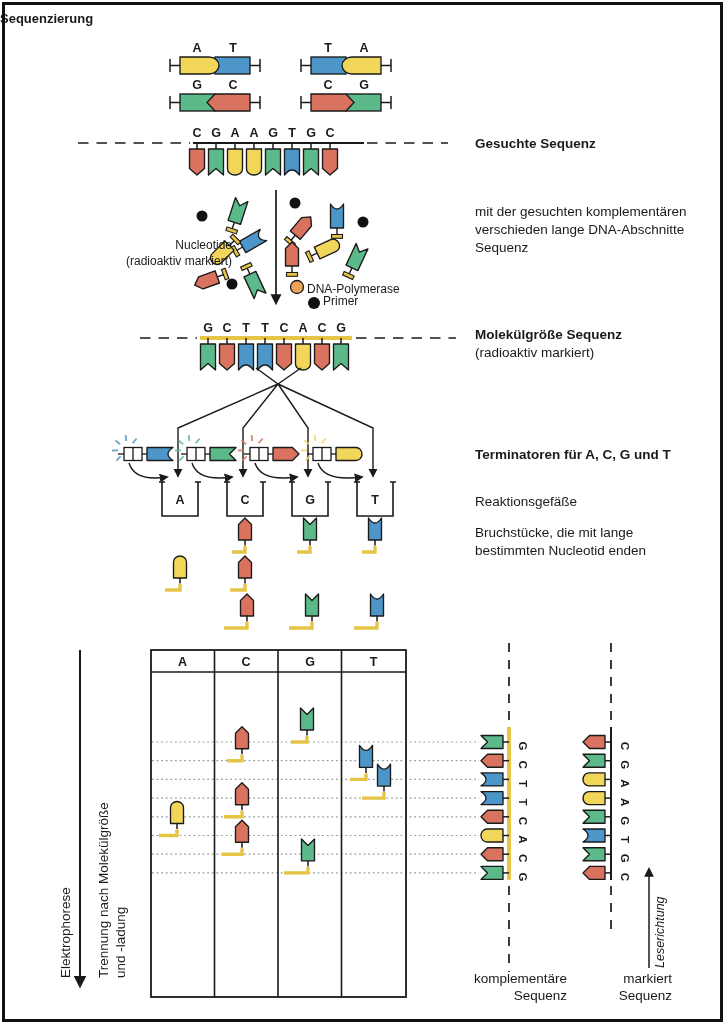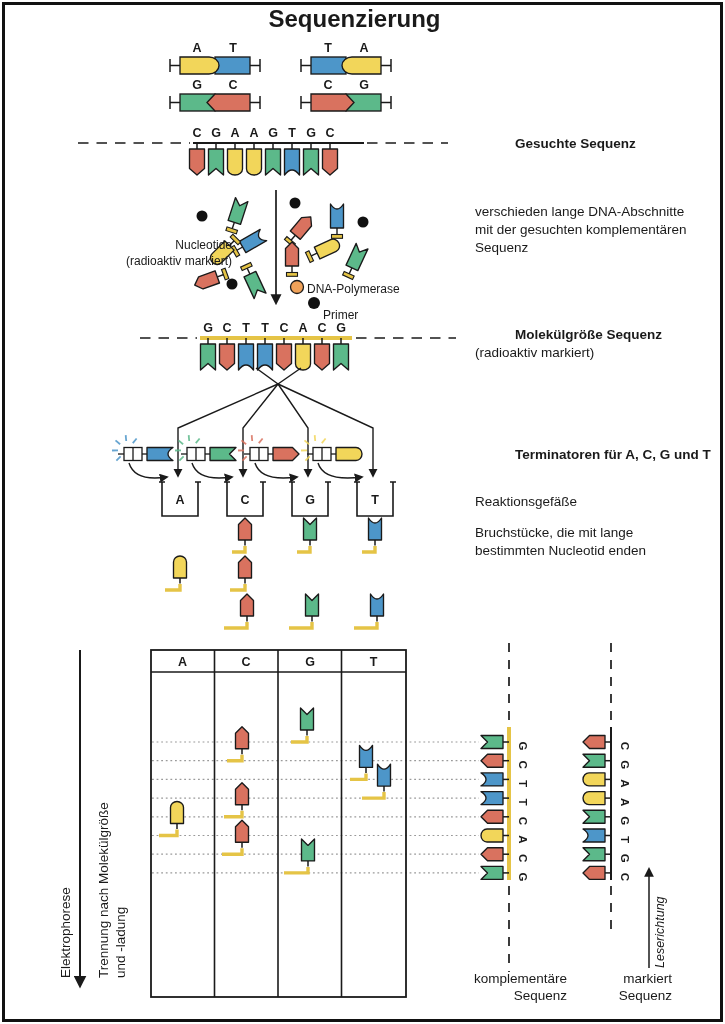--- a/index.html
+++ b/index.html
@@ -1,22 +1,22 @@
 <!DOCTYPE html>
 <html><head>
 <meta charset="utf-8">
 <style>
   html,body{margin:0;padding:0;background:#e8e8e8;}
   .page{position:relative;width:725px;height:1024px;background:#ffffff;overflow:hidden;
         font-family:"Liberation Sans",sans-serif;color:#1a1a1a;}
   .frame{position:absolute;left:2px;top:2px;right:2px;bottom:2px;border:3px solid #111;pointer-events:none;}
   svg{position:absolute;left:0;top:0;}
   .lbl{position:absolute;font:13.5px/18px "Liberation Sans",sans-serif;color:#1a1a1a;white-space:nowrap;}
-  .b{font-weight:bold;margin-left:40px;}
-  .title{left:0;right:16px;top:10px;text-align:center;font-size:24px;font-weight:bold;}
+  .b{font-weight:bold;}
+  .title{left:0;right:16px;top:10px;font-size:13px;font-weight:bold;}
   .small{font-size:12px;line-height:16px;}
   .ctr{text-align:right;white-space:normal;line-height:17px;}
 </style>
 </head>
 <body>
 
 <div class="page">
 
   <svg id="dg" width="725" height="1024" viewBox="0 0 725 1024">
       <defs>
@@ -412,32 +412,32 @@
         <line x1="649" y1="968" x2="649" y2="869" stroke="#1A1A1A" stroke-width="1.5" marker-end="url(#ah)"></line>
         <text x="0" y="0" fill="#1A1A1A" font-family="&quot;Liberation Sans&quot;,sans-serif" font-size="12.5" font-weight="normal" text-anchor="start" transform="translate(664 968) rotate(-90)" font-style="italic">Leserichtung</text>
       </g>
     </svg>
 
   <div class="lbl title">Sequenzierung</div>
 
   <div class="lbl b" style="left:475px;top:135px;">Gesuchte Sequenz</div>
 
   <div class="lbl" style="left:475px;top:203px;">
+    <div>mit der gesuchten komplementären</div>
     <div>verschieden lange DNA-Abschnitte</div>
-    <div>mit der gesuchten komplementären</div>
     <div>Sequenz</div>
   </div>
 
   <div class="lbl small" style="left:108px;top:237px;width:124px;text-align:right;">
     <div>Nucleotide</div>
     <div>(radioaktiv markiert)</div>
   </div>
 
   <div class="lbl small" style="left:307px;top:281px;text-align:center;">DNA-Polymerase</div>
-  <div class="lbl small" style="left:323px;top:307px;text-align:center;">Primer</div>
+  <div class="lbl small" style="left:323px;top:293px;text-align:center;">Primer</div>
 
   <div class="lbl" style="left:475px;top:326px;">
     <div class="b">Molekülgröße Sequenz</div>
     <div>(radioaktiv markiert)</div>
   </div>
 
   <div class="lbl b" style="left:475px;top:446px;">Terminatoren für A, C, G und T</div>
 
   <div class="lbl" style="left:475px;top:493px;">Reaktionsgefäße</div>
 

